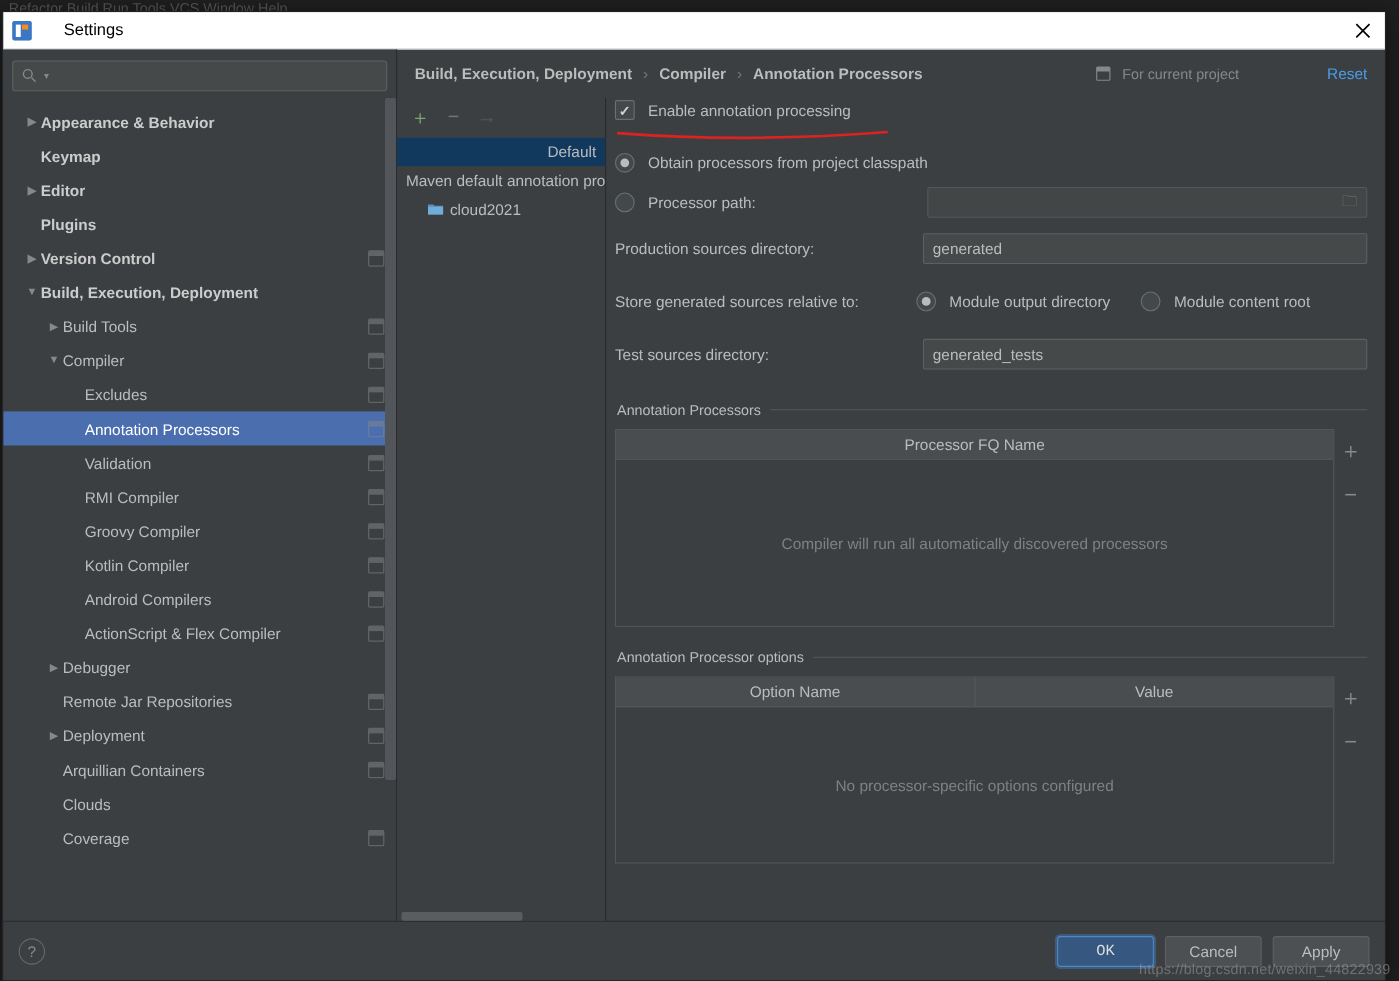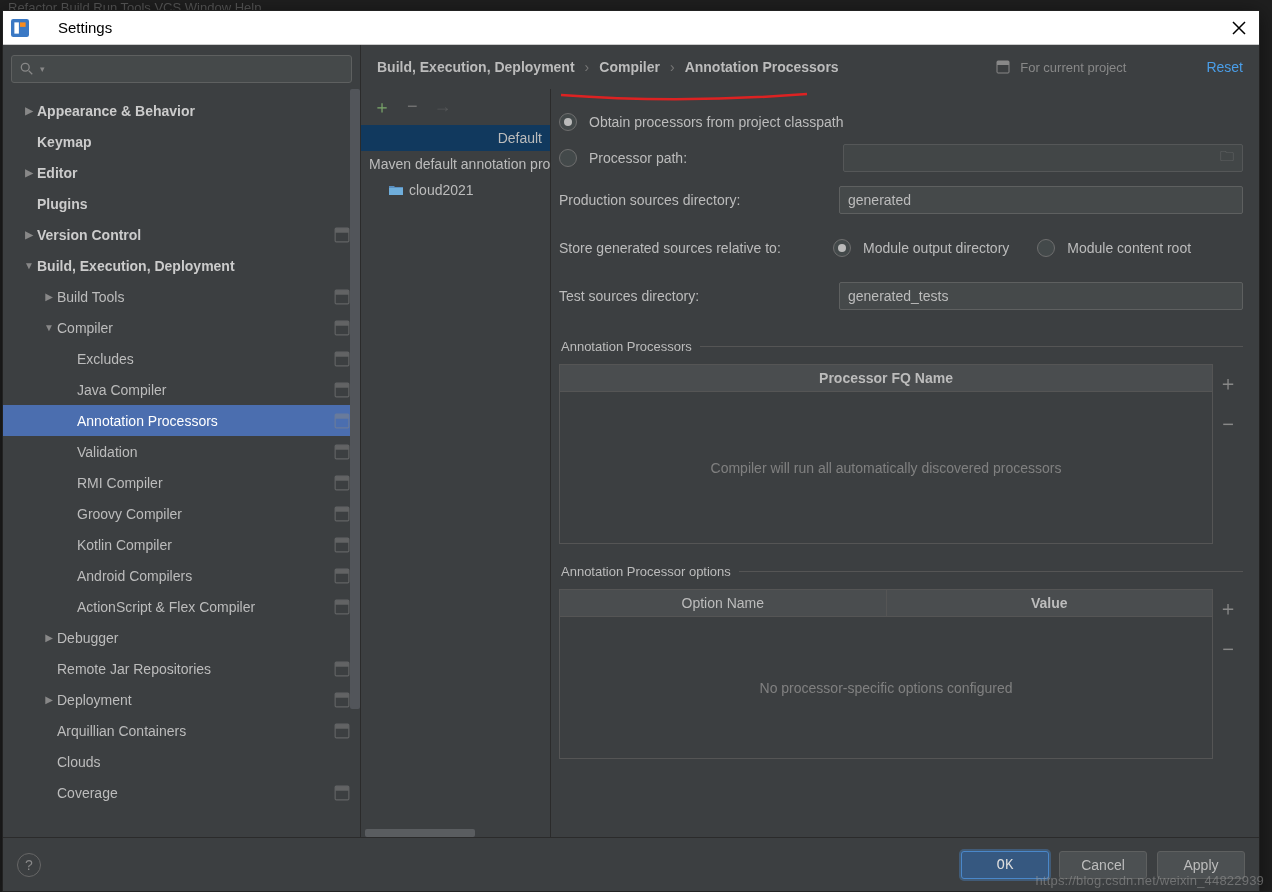--- a/index.html
+++ b/index.html
@@ -65,21 +65,21 @@
   .text-input { flex:1; height:28px; background:#45494a; border:1px solid #5e6060; border-radius:2px; color:#bcbcbc; padding:0 8px; display:flex; align-items:center; min-width:0;}
   .text-input.with-browse { justify-content:space-between;}
   .browse-icon { color:#888;}
   .opt-label { color:#bcbcbc;}
   fieldset.group { border:0; border-top:1px solid #555; padding:0; margin-top:20px;}
   fieldset.group > legend { padding:0 8px 0 2px; color:#bcbcbc; font-size:13px;}
   .table-wrap { display:flex; margin-top:10px;}
   .table { flex:1; border:1px solid #555; min-height:160px; display:flex; flex-direction:column;}
   .th-row { display:flex; background:#4a4d4f; border-bottom:1px solid #555;}
   .th { flex:1; text-align:center; padding:5px 0; color:#bcbcbc; border-right:1px solid #555;}
-  .th:last-child { border-right:0;font-weight:bold;}
+  .th:last-child { border-right:0;}
   .tbody-empty { flex:1; display:flex; align-items:center; justify-content:center; color:#808080;}
   .side-btns { width:30px; display:flex; flex-direction:column; align-items:center; gap:16px; padding-top:6px;}
   .side-btns .sb { color:#888; font-size:20px; cursor:pointer;}
   
   .footer { height:54px; border-top:1px solid #2b2b2b; display:flex; align-items:center; padding:0 14px;}
   .help-btn { width:24px; height:24px; border-radius:50%; border:1px solid #666; display:flex; align-items:center; justify-content:center; color:#888; cursor:pointer; font-size:14px;}
   .footer .spacer { flex:1;}
   .btn-footer { height:28px; min-width:88px; border:1px solid #5e6060; border-radius:3px; background:#4c5052; color:#bcbcbc; display:flex; align-items:center; justify-content:center; margin-left:10px; cursor:pointer;}
   .btn-footer.primary { background:#365880; border-color:#4a87c9; color:#dcdcdc; box-shadow:0 0 0 2px rgba(72,134,200,0.4);font-family:Liberation Mono, monospace;}
   .watermark { position:absolute; right:8px; bottom:4px; color:#9a9a9a; font-size:13px; opacity:0.55; letter-spacing:0.2px;}
@@ -169,28 +169,20 @@
             </svg>
           </div>
           <div class="tree-item ind2">
             <span class="arrow"></span>
             <span class="label">Excludes</span>
             <svg class="badge" viewBox="0 0 14 14">
               <rect x="1" y="1" width="12" height="12" rx="1" fill="none" stroke="#888"></rect>
               <rect x="1" y="1" width="12" height="4" fill="#888"></rect>
             </svg>
           </div>
-          <div class="tree-item ind2">
-            <span class="arrow"></span>
-            <span class="label">Java Compiler</span>
-            <svg class="badge" viewBox="0 0 14 14">
-              <rect x="1" y="1" width="12" height="12" rx="1" fill="none" stroke="#888"></rect>
-              <rect x="1" y="1" width="12" height="4" fill="#888"></rect>
-            </svg>
-          </div>
           <div class="tree-item ind2 selected">
             <span class="arrow"></span>
             <span class="label">Annotation Processors</span>
             <svg class="badge" viewBox="0 0 14 14">
               <rect x="1" y="1" width="12" height="12" rx="1" fill="none" stroke="#888"></rect>
               <rect x="1" y="1" width="12" height="4" fill="#888"></rect>
             </svg>
           </div>
           <div class="tree-item ind2">
             <span class="arrow"></span>
@@ -326,20 +318,24 @@
             </div>
           <div class="prof-scrollbar">
               <div class="prof-scrollbar-thumb"></div>
             </div>
         </div>
 
         <div class="main">
           <div class="main-body">
             <div class="main-inner">
 
+              <div class="form-row" style="height:30px;margin-top:-4px">
+                <span class="checkbox sel"></span>
+                <span class="opt-label">Enable annotation processing</span>
+              </div>
               <svg width="250" height="10" style="margin-left:0;margin-top:-6px">
                   <path d="M2 3 Q 120 12 248 2" stroke="#d22" stroke-width="2.5" fill="none"></path>
                 </svg>
 
               <div class="form-row" style="height:34px">
                 <span class="radio sel"></span>
                 <span class="opt-label">Obtain processors from project classpath</span>
               </div>
 
               <div class="form-row" style="height:38px">

